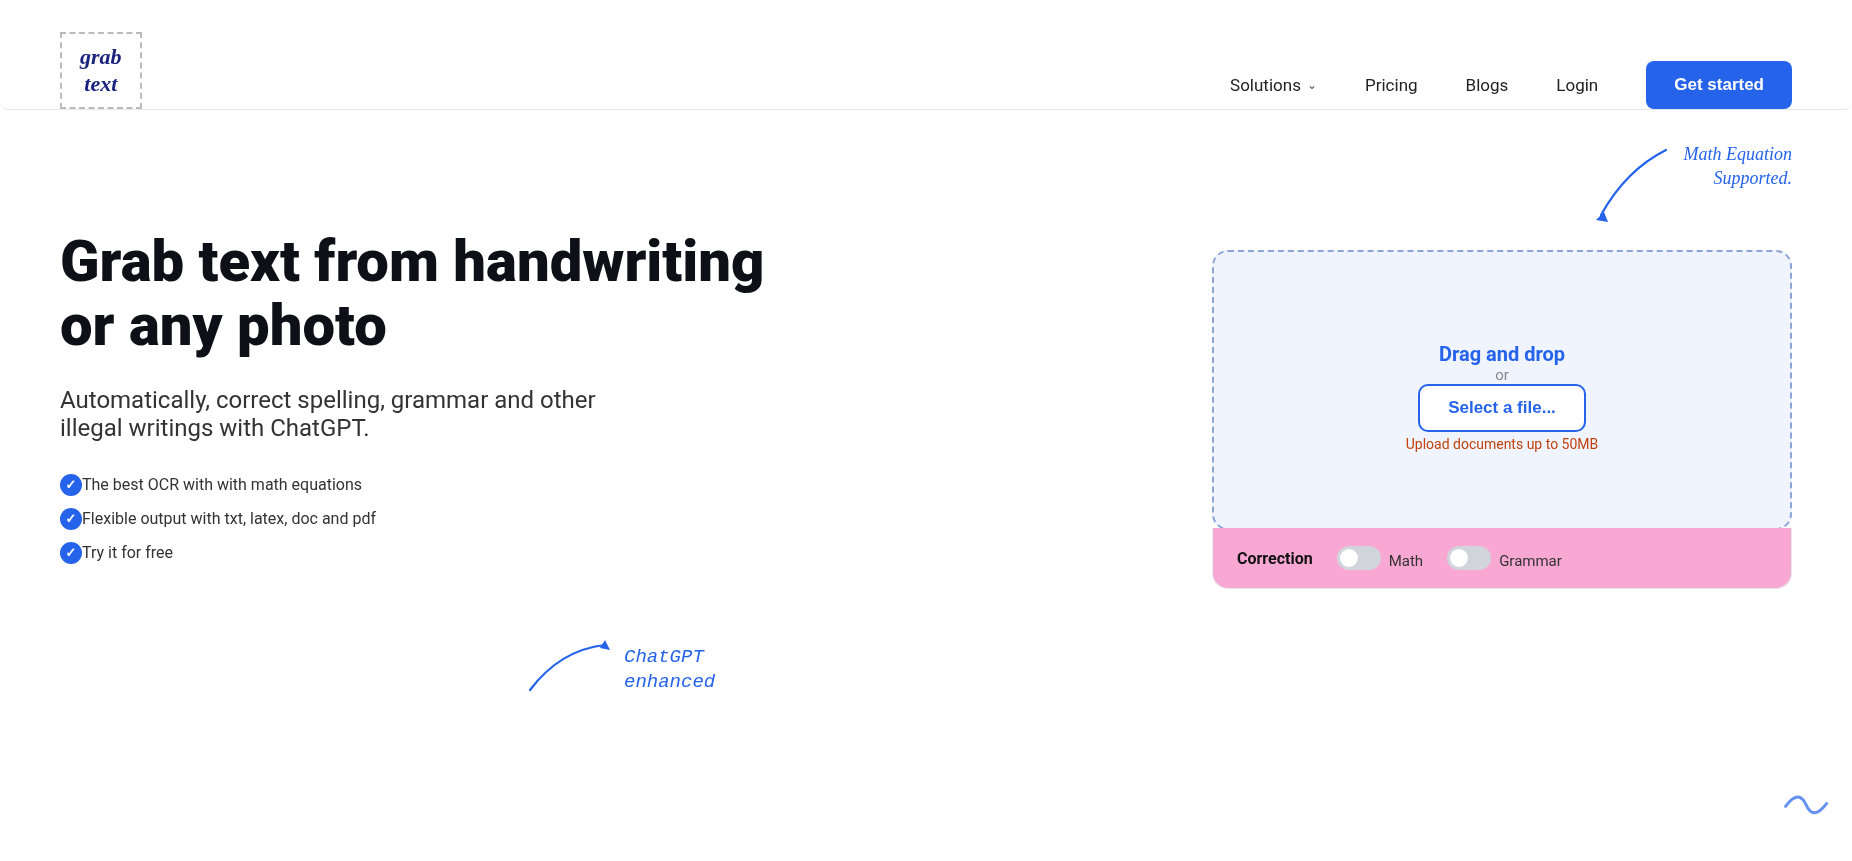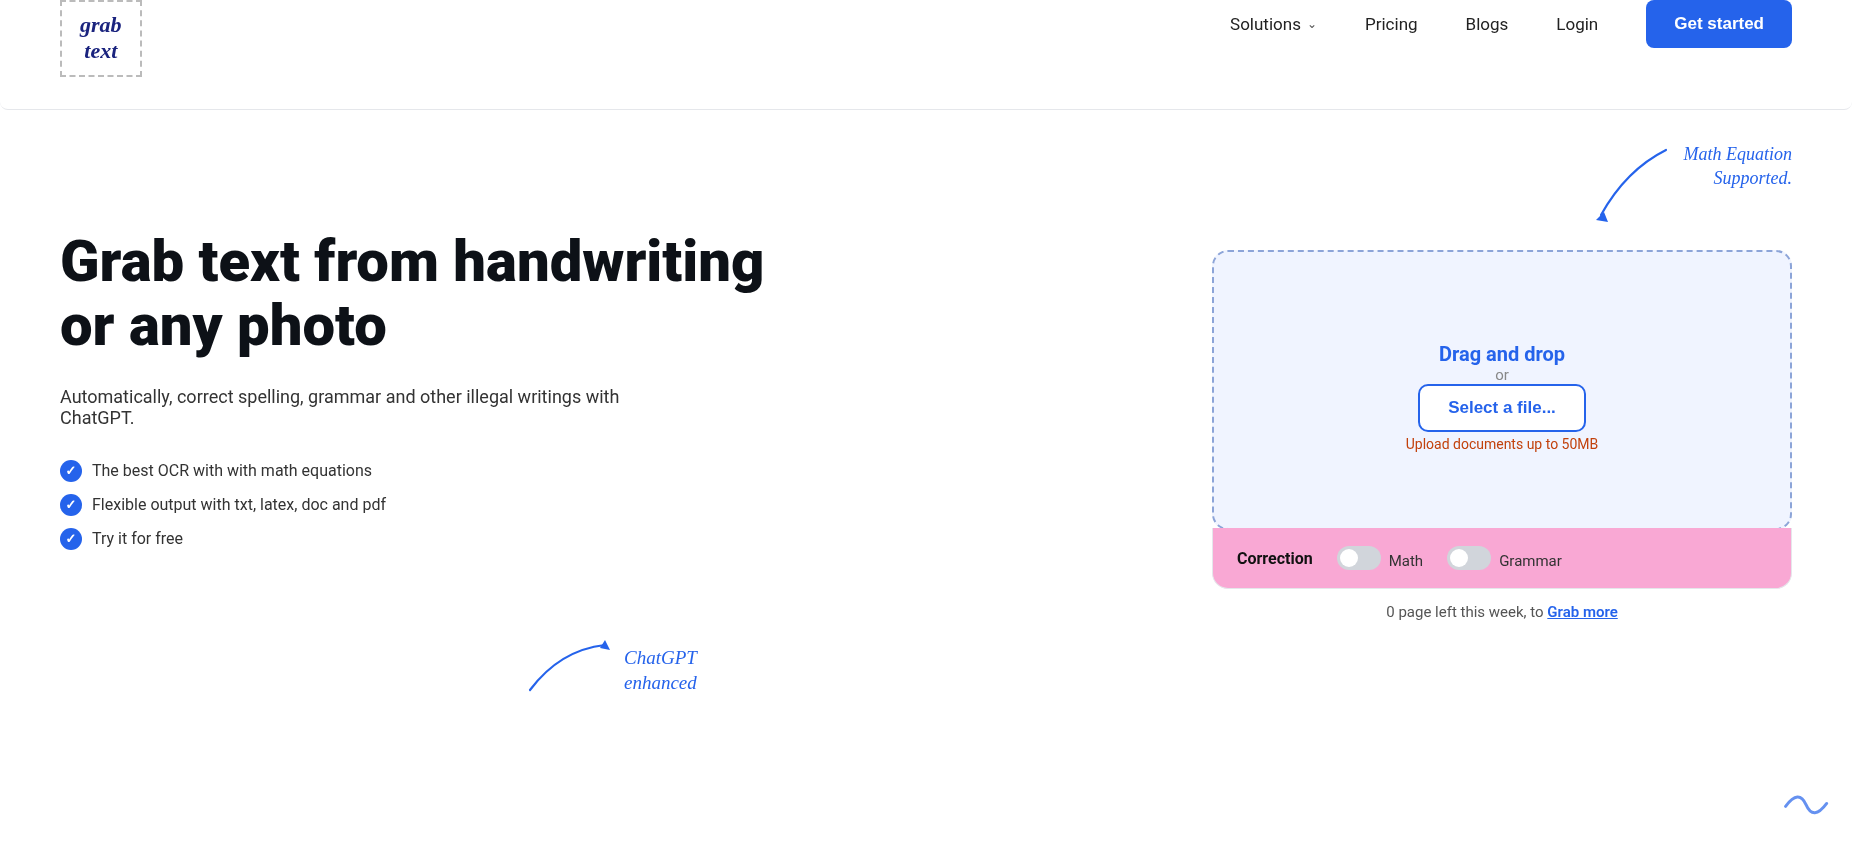--- a/index.html
+++ b/index.html
@@ -1,21 +1,21 @@
 <!DOCTYPE html>
 <html><head>
   <meta charset="utf-8">
   <style>
     * { margin: 0; padding: 0; box-sizing: border-box; }
     body { font-family: -apple-system, BlinkMacSystemFont, 'Segoe UI', Roboto, sans-serif; background: #fff; color: #111; overflow-x: hidden; }
 
     
     .header {
       display: flex;
-      align-items: flex-start;
+      align-items: flex-end;
       justify-content: space-between;
       padding: 0 60px;
       height: 110px;
       border-bottom: 1.5px solid #e5e7eb;
       background: #fff;
       border-radius: 8px;
     }
     .logo-box {
       border: 2px dashed #bbb;
       padding: 10px 18px;
@@ -75,35 +75,34 @@
     }
     .hero-title {
       font-size: 58px;
       font-weight: 900;
       color: #0d1117;
       line-height: 1.1;
       margin-bottom: 28px;
       max-width: 720px;
     }
     .hero-subtitle {
-      font-size: 18px;
+      font-size: 24px;
       color: #333;
       margin-bottom: 32px;
       max-width: 580px;
     }
     .feature-list {
       list-style: none;
       display: flex;
       flex-direction: column;
       gap: 12px;
     }
     .feature-item {
       display: flex;
       align-items: center;
-      gap: 10px;
       font-size: 16px;
       color: #333;
     }
     .check-icon {
       width: 22px;
       height: 22px;
       border-radius: 50%;
       background: #2563eb;
       display: flex;
       align-items: center;
@@ -302,21 +301,21 @@
         <span>Try it for free</span>
       </li>
     </ul>
   </section>
 
   <div class="chatgpt-annotation" style="position:absolute; bottom:160px; left:520px;">
     <svg class="chatgpt-arrow" viewBox="0 0 100 70" fill="none" xmlns="http://www.w3.org/2000/svg">
       <path d="M10 60 Q40 20 85 15" stroke="#2563eb" stroke-width="2.2" fill="none" stroke-linecap="round"></path>
       <polygon points="85,10 90,20 80,18" fill="#2563eb"></polygon>
     </svg>
-    <div class="chatgpt-label" style="font-family: Liberation Serif, serif; font-style:italic; color:#2563eb; font-size:19px; line-height:1.35; margin-left:4px;">ChatGPT<br>enhanced</div>
+    <div class="chatgpt-label" style="font-family: Liberation Mono, monospace; font-style:italic; color:#2563eb; font-size:19px; line-height:1.35; margin-left:4px;">ChatGPT<br>enhanced</div>
   </div>
 
   <section class="right">
 
     <div style="position:absolute; top:-30px; right:0; display:flex; align-items:flex-start; gap:8px;">
       <svg width="130" height="90" viewBox="0 0 130 90" fill="none" xmlns="http://www.w3.org/2000/svg">
         <path d="M120 10 Q80 30 55 75" stroke="#2563eb" stroke-width="2.2" fill="none" stroke-linecap="round"></path>
         <polygon points="50,80 58,72 62,82" fill="#2563eb"></polygon>
       </svg>
       <div style="font-family: Georgia, cursive; font-style:italic; color:#2563eb; font-size:18px; line-height:1.35; text-align:right; padding-top:2px;">Math Equation<br>Supported.</div>
@@ -334,25 +333,20 @@
       <div class="toggle-group">
         <div class="toggle"></div>
         <span class="toggle-label">Math</span>
       </div>
       <div class="toggle-group">
         <div class="toggle"></div>
         <span class="toggle-label">Grammar</span>
       </div>
     </div>
 
-    <div class="page-left-bar">
-      <span>0 page left this week, to</span>
-      <span> </span>
-      <a class="grab-more-link">Grab more</a>
-    </div>
   </section>
 
   <div class="wave-decoration" style="position:absolute; bottom:30px; right:20px;">
     <svg width="50" height="50" viewBox="0 0 50 50" fill="none" xmlns="http://www.w3.org/2000/svg">
       <path d="M5 40 Q15 20 25 35 Q35 50 45 30" stroke="#2563eb" stroke-width="3" fill="none" stroke-linecap="round"></path>
     </svg>
   </div>
 
 </main>
 

